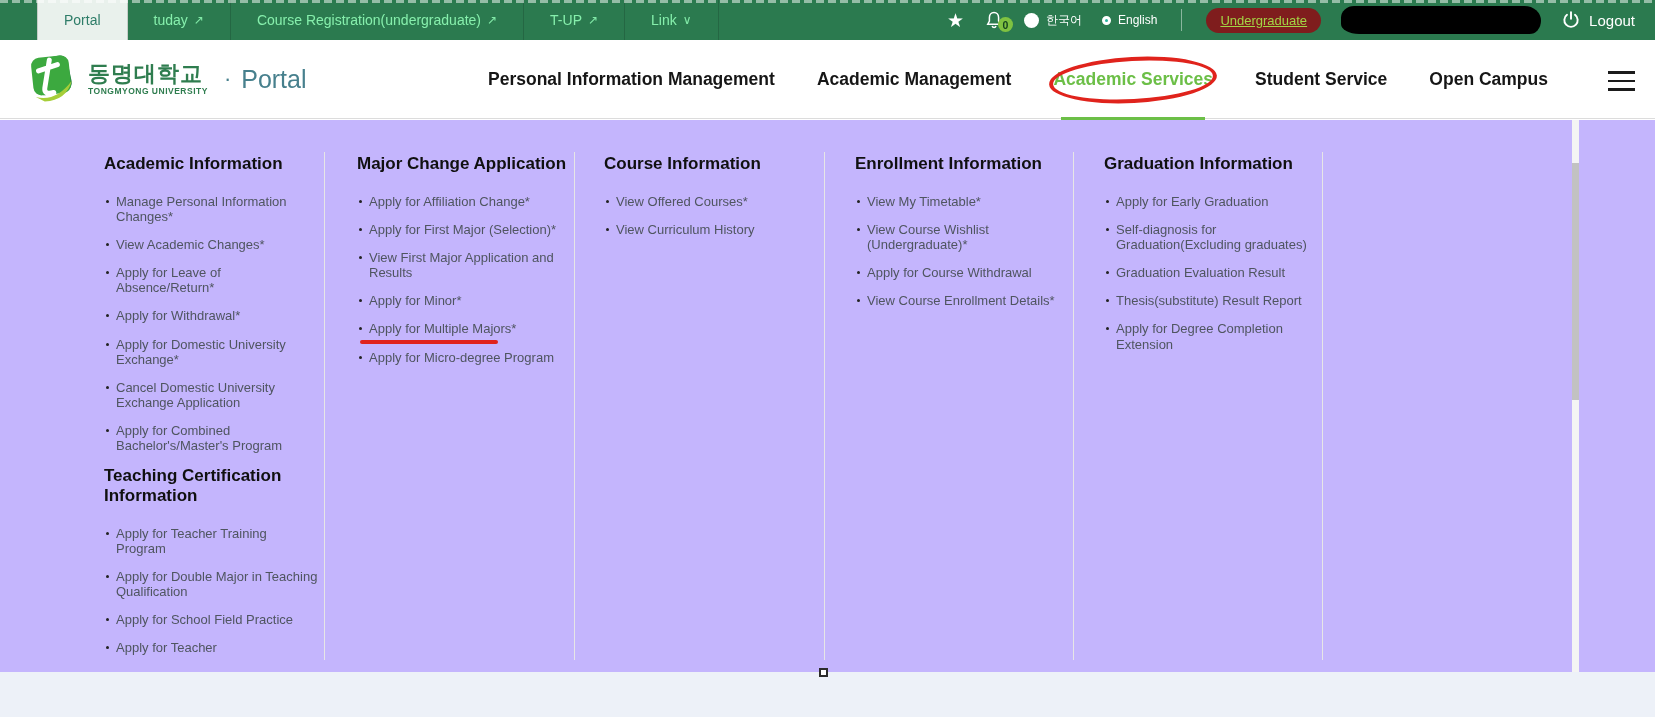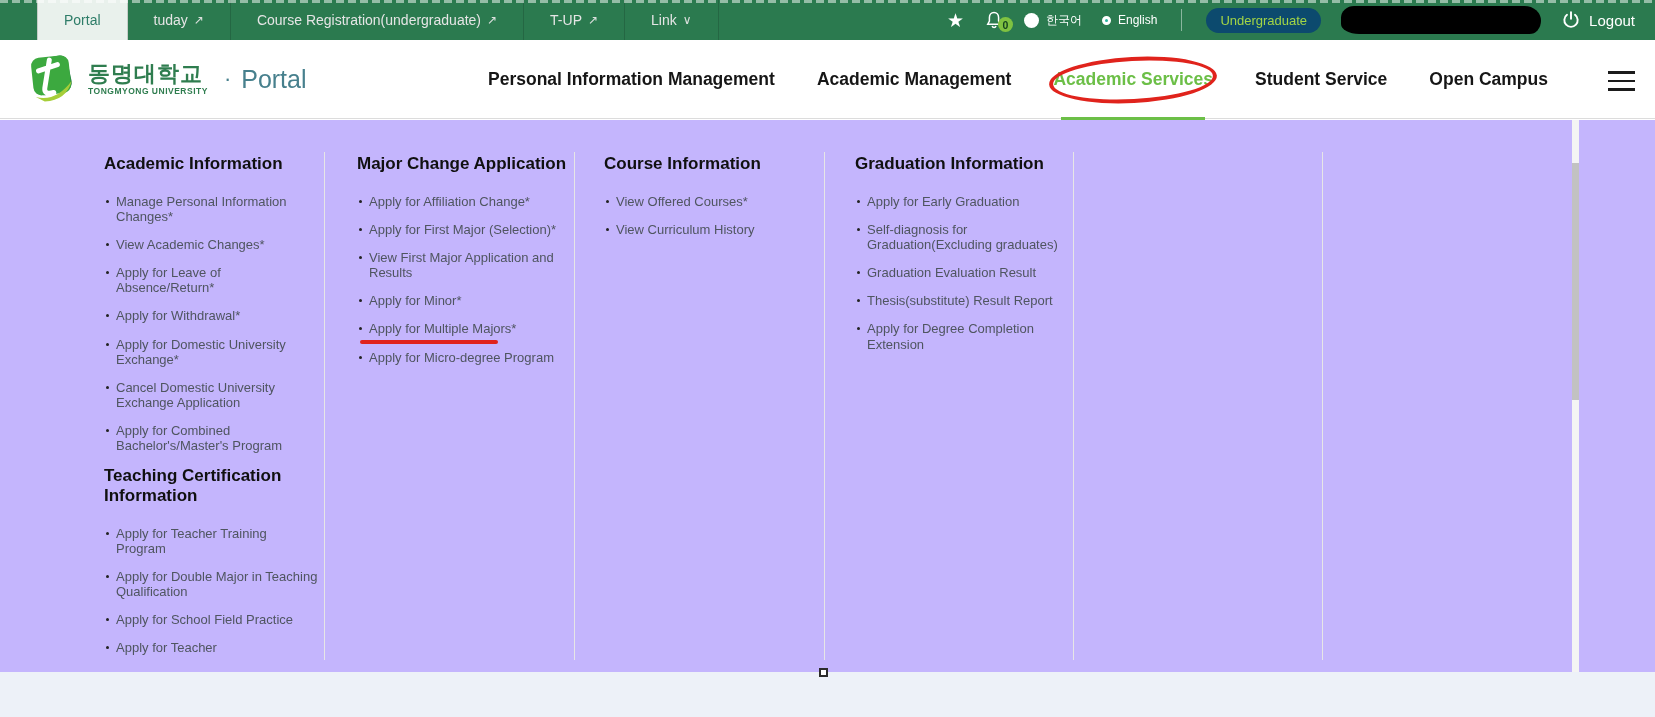--- a/index.html
+++ b/index.html
@@ -15,43 +15,43 @@
     background:#2b7a4f; display:flex; align-items:stretch;
   }
   .topbar::before {
     content:''; position:absolute; top:0; left:0; width:100%; height:3px;
     background:repeating-linear-gradient(90deg, rgba(255,255,255,.5) 0 8px, rgba(255,255,255,0) 8px 12px);
     pointer-events:none;
   }
   .tabs { display:flex; margin-left:37px; height:40px; }
   .tab {
     display:flex; align-items:center; justify-content:center; gap:6px;
-    padding:0 26px; color:#e5e5e5; font-size:14px; cursor:pointer;
+    padding:0 26px; color:#86efac; font-size:14px; cursor:pointer;
     border-right:1px solid rgba(0,0,0,0.15);
   }
   .tab:first-child { border-left:1px solid rgba(0,0,0,0.15); }
   .tab.active { background:#e9f1ec; color:#2e7d68; }
   .tab-suffix { font-size:12px; opacity:.95; }
 
   .topbar-right { margin-left:auto; display:flex; align-items:center; gap:20px; padding-right:20px; }
   .star-icon { color:#fff; font-size:19px; line-height:1; cursor:pointer; }
   .star-icon::before { content:'★'; }
   .bell-wrap { position:relative; cursor:pointer; display:flex; align-items:center; }
   .bell-badge {
     position:absolute; right:-9px; bottom:-1px; width:15px; height:15px; border-radius:50%;
     background:#7fc241; color:#14441e; font-size:10.5px; font-weight:bold;
     display:flex; align-items:center; justify-content:center;
   }
   .lang { display:flex; align-items:center; gap:7px; color:#fff; font-size:12px; cursor:pointer; }
   .radio-off { width:15px; height:15px; border-radius:50%; background:#fff; }
   .radio-on { width:9px; height:9px; border-radius:50%; background:#2ab5a0; border:3px solid #fff; }
   .vdiv { width:1px; height:22px; background:rgba(255,255,255,0.45); margin:0 4px; }
   .role-pill {
-    background:#0c4a6e; color:#a3d545; font-size:13px; padding:5px 14px;
-    border-radius:15px; white-space:nowrap;
+    background:#7f1d1d; color:#a3d545; font-size:13px; padding:5px 14px;
+    border-radius:15px; white-space:nowrap;text-decoration:underline;
   }
   .redacted {
     width:200px; height:28px; background:#000;
     border-radius:16px 20px 14px 22px / 14px 18px 16px 12px;
   }
   .logout { display:flex; align-items:center; gap:8px; color:#fff; font-size:15px; cursor:pointer; }
 
   
   .header {
     position:absolute; top:40px; left:0; width:1655px; height:79px;
@@ -281,20 +281,31 @@
         <div class="menu-section">
           <h3 class="menu-title">Course Information</h3>
           <ul class="menu-list">
             <li class="menu-item">View Offered Courses*</li>
             <li class="menu-item">View Curriculum History</li>
           </ul>
         </div>
       </div>
       <div class="menu-col">
         <div class="menu-section">
+          <h3 class="menu-title">Enrollment Information</h3>
+          <ul class="menu-list">
+            <li class="menu-item">View My Timetable*</li>
+            <li class="menu-item">View Course Wishlist (Undergraduate)*</li>
+            <li class="menu-item">Apply for Course Withdrawal</li>
+            <li class="menu-item">View Course Enrollment Details*</li>
+          </ul>
+        </div>
+      </div>
+      <div class="menu-col">
+        <div class="menu-section">
           <h3 class="menu-title">Graduation Information</h3>
           <ul class="menu-list">
             <li class="menu-item">Apply for Early Graduation</li>
             <li class="menu-item">Self-diagnosis for Graduation(Excluding graduates)</li>
             <li class="menu-item">Graduation Evaluation Result</li>
             <li class="menu-item">Thesis(substitute) Result Report</li>
             <li class="menu-item">Apply for Degree Completion Extension</li>
           </ul>
         </div>
       </div>

